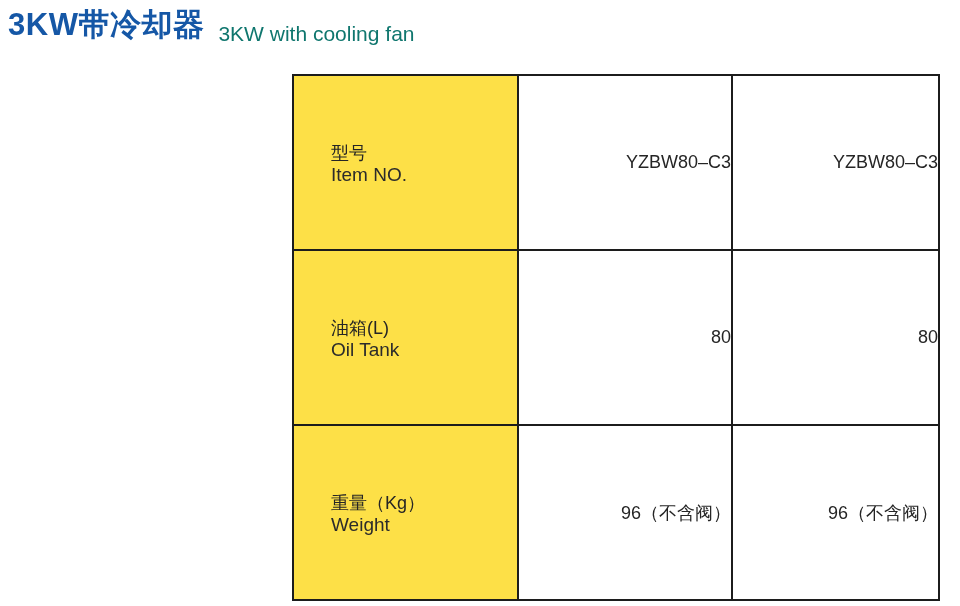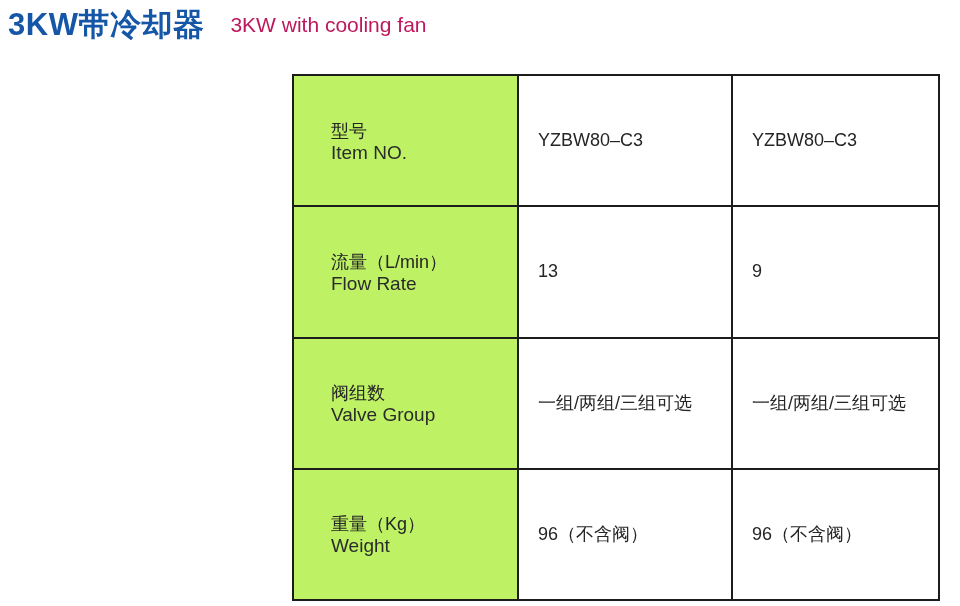--- a/index.html
+++ b/index.html
@@ -8,47 +8,48 @@
     background: #ffffff;
     font-family: "Liberation Sans", "DejaVu Sans", sans-serif;
     color: #252525;
     overflow: hidden;
     position: relative;
   }
   .header {
     position: absolute;
     left: 8px; top: 4px;
     display: flex;
-    align-items: center;
+    align-items: flex-end;
     white-space: nowrap;
   }
   .title-zh {
     font-size: 31px;
     font-weight: bold;
     color: #1557a6;
     letter-spacing: 0.5px;
   }
   .title-en {
     font-size: 21px;
-    color: #be185d;
-    margin-left: 26px;
+    color: #0f766e;
+    margin-left: 14px;
   }
   table.spec-table {
     position: absolute;
     left: 292px; top: 74px;
     width: 646px; height: 527px;
     border-collapse: collapse;
     table-layout: fixed;
   }
   .spec-table th, .spec-table td {
     border: 2px solid #1c1c1c;
     vertical-align: middle;
+    text-align: right;
   }
   .spec-table th.label-cell {
-    background: #bef264;
+    background: #fde047;
     font-weight: normal;
     text-align: left;
     padding: 4px 6px 4px 37px;
   }
   .label-zh {
     font-size: 18px;
     line-height: 24px;
     color: #252525;
   }
   .label-en {
@@ -81,33 +82,25 @@
     <tr>
       <th class="label-cell">
         <div class="label-zh">型号</div>
         <div class="label-en">Item NO.</div>
       </th>
       <td class="value-cell">YZBW80–C3</td>
       <td class="value-cell">YZBW80–C3</td>
     </tr>
     <tr>
       <th class="label-cell">
-        <div class="label-zh">流量（L/min）</div>
-        <div class="label-en">Flow Rate</div>
+        <div class="label-zh">油箱(L)</div>
+        <div class="label-en">Oil Tank</div>
       </th>
-      <td class="value-cell">13</td>
-      <td class="value-cell">9</td>
-    </tr>
-    <tr>
-      <th class="label-cell">
-        <div class="label-zh">阀组数</div>
-        <div class="label-en">Valve Group</div>
-      </th>
-      <td class="value-cell">一组/两组/三组可选</td>
-      <td class="value-cell">一组/两组/三组可选</td>
+      <td class="value-cell">80</td>
+      <td class="value-cell">80</td>
     </tr>
     <tr>
       <th class="label-cell">
         <div class="label-zh">重量（Kg）</div>
         <div class="label-en">Weight</div>
       </th>
       <td class="value-cell">96（不含阀）</td>
       <td class="value-cell">96（不含阀）</td>
     </tr>
   </tbody>

